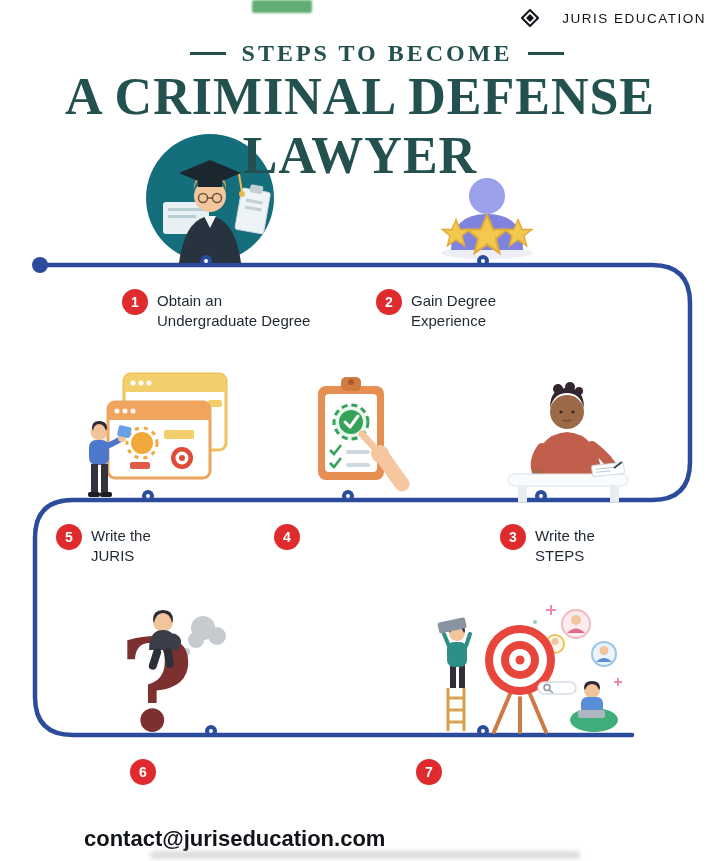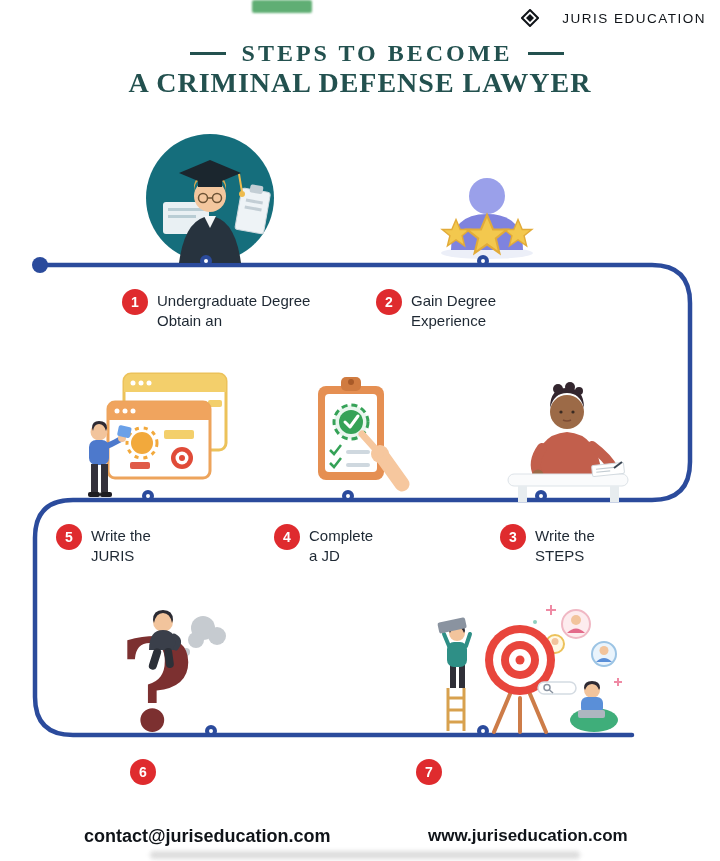--- a/index.html
+++ b/index.html
@@ -11,39 +11,39 @@
     background:#45a15c; opacity:.85; filter:blur(1px); border-radius:2px; z-index:5; }
 
   .brand { position:absolute; top:9px; right:14px; display:flex; align-items:center; gap:23px; z-index:5; }
   .brand-text { font-size:13.5px; letter-spacing:1.5px; color:#101419; font-weight:500; }
 
   .kicker-row { position:absolute; top:40px; left:17px; width:100%; display:flex; justify-content:center;
     align-items:center; gap:16px; color:var(--title-teal,#23514f); z-index:5; }
   .kicker { font-family:"Liberation Serif", serif; font-weight:700; font-size:24px; letter-spacing:3px; }
   .dash { width:36px; height:3px; background:var(--title-teal,#23514f); }
   .title { position:absolute; top:67px; left:0; width:100%; text-align:center;
-    font-family:"Liberation Serif", serif; font-weight:700; font-size:28px; letter-spacing:1px;
+    font-family:"Liberation Serif", serif; font-weight:700; font-size:52px; letter-spacing:1px;
     color:var(--title-teal,#23514f); z-index:5; }
 
   .path-svg { position:absolute; left:0; top:0; z-index:1; }
   .illu { position:absolute; z-index:2; }
 
   .node { position:absolute; z-index:3; width:12px; height:12px; background:#fff;
     border:4px solid var(--path-blue,#2b4b9c); border-radius:50%; }
   .start-dot { position:absolute; z-index:3; width:16px; height:16px;
     background:var(--path-blue,#2b4b9c); border-radius:50%; }
 
   .step { position:absolute; z-index:4; display:flex; gap:9px; }
   .badge { width:26px; height:26px; border-radius:50%; background:var(--badge-red,#df2b2e);
     color:#fff; font-size:14px; font-weight:700; display:flex; align-items:center;
     justify-content:center; flex:0 0 auto; }
   .step-label { font-size:15px; color:#1e2833; line-height:1.32; padding-top:2px; }
   .step-label span { display:block; }
 
-  .footer-email { position:absolute; left:84px; top:826px; font-size:18px; font-weight:700; color:#101419; z-index:5; }
+  .footer-email { position:absolute; left:84px; top:826px; font-size:22px; font-weight:700; color:#101419; z-index:5; }
   .footer-web { position:absolute; left:428px; top:826px; font-size:17px; font-weight:700; color:#101419; z-index:5; }
   .bottom-shadow { position:absolute; left:150px; top:851px; width:430px; height:8px;
     background:#cfcfcf; filter:blur(2px); border-radius:4px; opacity:.7; z-index:5; }
 </style>
 </head>
 <body>
 
 <div class="canvas">
 
   <div class="top-artifact"></div>
@@ -244,56 +244,51 @@
   <div class="node" style="left:477px;top:255px"></div>
   <div class="node" style="left:142px;top:490px"></div>
   <div class="node" style="left:342px;top:490px"></div>
   <div class="node" style="left:535px;top:490px"></div>
   <div class="node" style="left:205px;top:725px"></div>
   <div class="node" style="left:477px;top:725px"></div>
 
   <div class="step" style="left:122px;top:289px">
     <div class="badge">1</div>
     <div class="step-label">
+      <span>Obtain an</span>
       <span>Undergraduate Degree</span>
-      <span>Obtain an</span>
     </div>
   </div>
   <div class="step" style="left:376px;top:289px">
     <div class="badge">2</div>
     <div class="step-label">
       <span>Gain Degree</span>
       <span>Experience</span>
     </div>
   </div>
   <div class="step" style="left:500px;top:524px">
     <div class="badge">3</div>
     <div class="step-label">
       <span>Write the</span>
       <span>STEPS</span>
     </div>
   </div>
   <div class="step" style="left:274px;top:524px">
     <div class="badge">4</div>
-    <div class="step-label">
-      <span>Complete</span>
-      <span>a JD</span>
-    </div>
   </div>
   <div class="step" style="left:56px;top:524px">
     <div class="badge">5</div>
     <div class="step-label">
       <span>Write the</span>
       <span>JURIS</span>
     </div>
   </div>
   <div class="step" style="left:130px;top:759px">
     <div class="badge">6</div>
   </div>
   <div class="step" style="left:416px;top:759px">
     <div class="badge">7</div>
   </div>
 
   <div class="footer-email">contact@juriseducation.com</div>
-  <div class="footer-web">www.juriseducation.com</div>
   <div class="bottom-shadow"></div>
 
 </div>
 
 </body></html>

